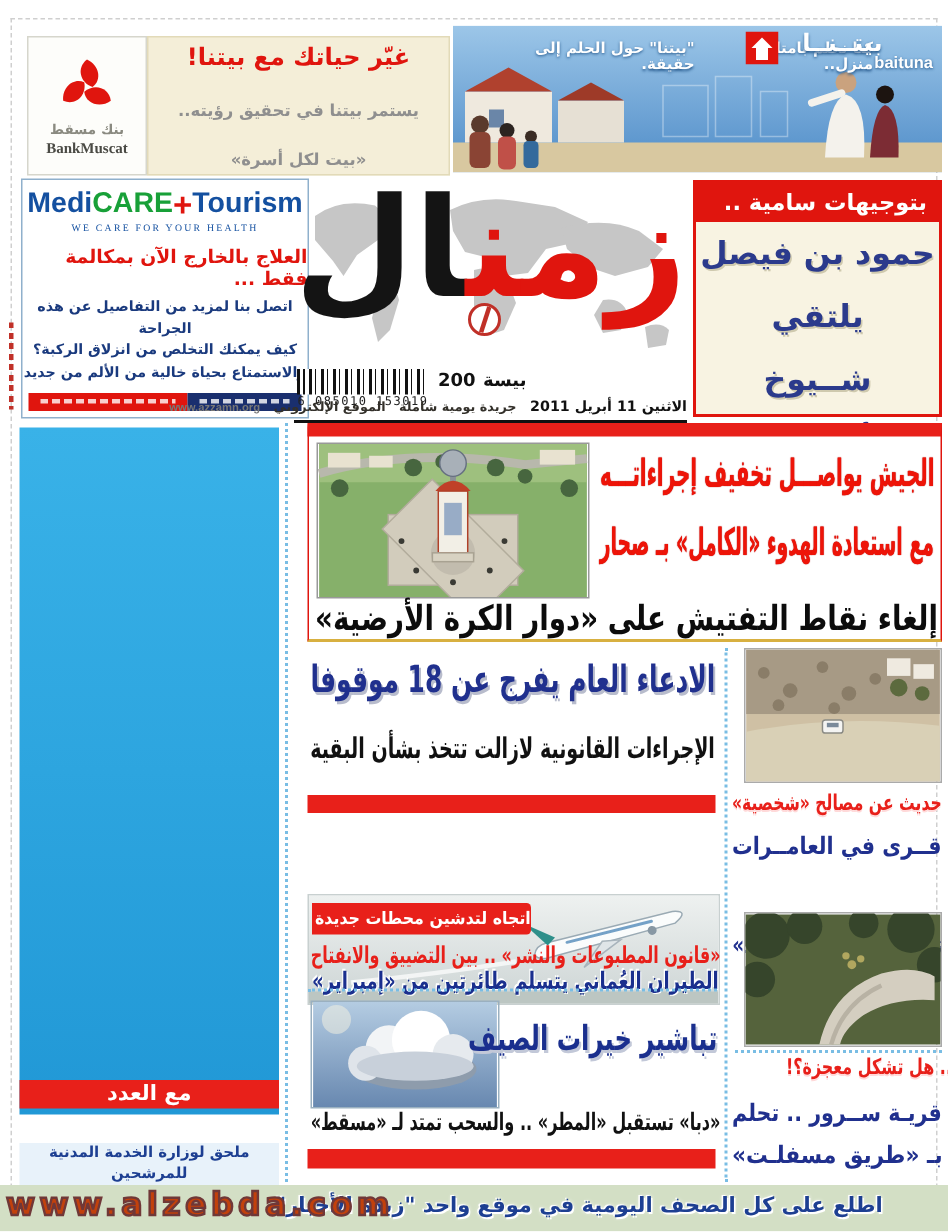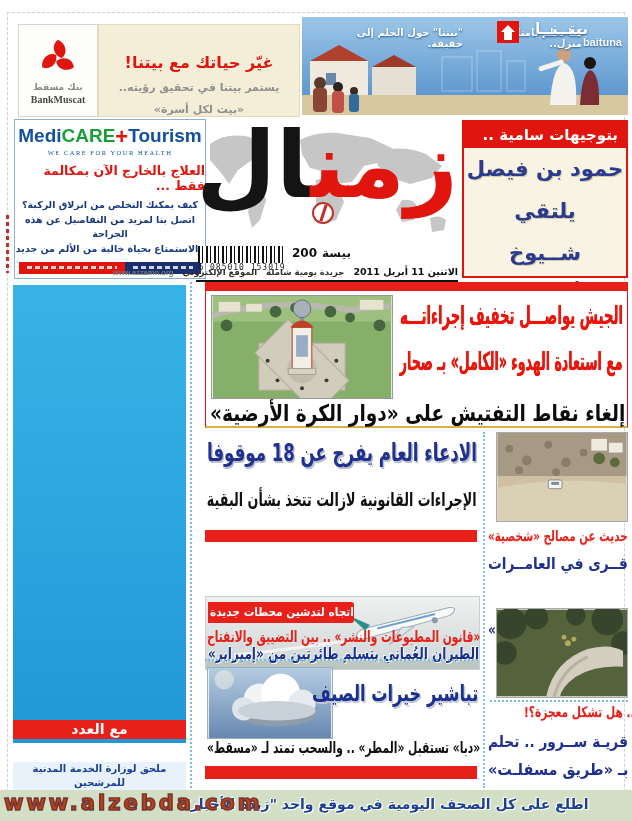--- a/index.html
+++ b/index.html
@@ -8,21 +8,21 @@
   .abs{position:absolute;}
   .fit{display:inline-block;white-space:nowrap;}
   .frame{left:7px;top:12px;width:616px;height:798px;border:1px dashed #cfcfcf;}
 
   
   .bank-logo-box{left:18px;top:24px;width:78px;height:91px;background:#fdfdfa;border:1px solid #d6d6cc;
                  display:flex;flex-direction:column;align-items:center;justify-content:center;gap:2px;}
   .bank-name-ar{font-size:9px;color:#8a8a80;font-weight:bold;}
   .bank-name-en{font-size:10px;color:#4a4a44;font-weight:bold;font-family:"Liberation Serif",serif;}
   .bank-ad{left:98px;top:24px;width:200px;height:91px;background:#f4eed8;border:1px solid #e2dab8;
-           display:flex;flex-direction:column;align-items:center;justify-content:flex-end;gap:9px;}
+           display:flex;flex-direction:column;align-items:center;justify-content:center;gap:20px;}
   .bank-ad-headline{color:#e0150e;font-size:16px;font-weight:bold;}
   .bank-ad-line{color:#8f8f8f;font-size:11px;font-weight:bold;}
   .baituna-ad{left:302px;top:17px;width:326px;height:98px;overflow:hidden;}
   .baituna-slogan{left:30px;top:10px;width:250px;color:#fff;font-size:10px;font-weight:bold;
                   display:flex;gap:16px;justify-content:center;text-shadow:0 1px 2px #23568a;}
   .baituna-logo{right:6px;top:4px;display:flex;gap:4px;align-items:flex-start;}
   .baituna-logo-txt{display:flex;flex-direction:column;align-items:flex-end;line-height:1;margin-left:12px;}
   .baituna-ar{color:#fff;font-size:16px;font-weight:bold;letter-spacing:2px;text-shadow:0 1px 2px #23568a;}
   .baituna-en{color:#fff;font-size:11px;font-weight:bold;font-family:"Liberation Sans",sans-serif;text-shadow:0 1px 2px #23568a;padding-left:48px;}
 
@@ -212,22 +212,22 @@
   </div>
 
   <div class="abs side-faux"></div>
   <div class="abs medicare">
     <div class="medi-brand">
       <span class="medi-blue">Medi</span><span class="medi-green">CARE</span><span class="medi-plus">+</span><span class="medi-blue">Tourism</span>
     </div>
     <div class="medi-tag">WE CARE FOR YOUR HEALTH</div>
     <div class="medi-head">العلاج بالخارج الآن بمكالمة فقط ...</div>
     <div class="medi-body">
+      <div>اتصل بنا لمزيد من التفاصيل عن هذه الجراحة</div>
       <div>كيف يمكنك التخلص من انزلاق الركبة؟</div>
-      <div>اتصل بنا لمزيد من التفاصيل عن هذه الجراحة</div>
       <div>والاستمتاع بحياة خالية من الألم من جديد</div>
     </div>
     <div class="medi-agency">
       <span class="medi-agency-en">TRAVEL POINT</span>
       <svg width="20" height="10" viewBox="0 0 20 10">
         <path d="M1 8 Q10 0 19 3" stroke="#1450a0" stroke-width="2" fill="none"></path>
         <polygon points="19,3 13,5 16,0" fill="#e0150e"></polygon>
       </svg>
       <span class="medi-agency-ar">نقطة السفريات</span>
     </div>

